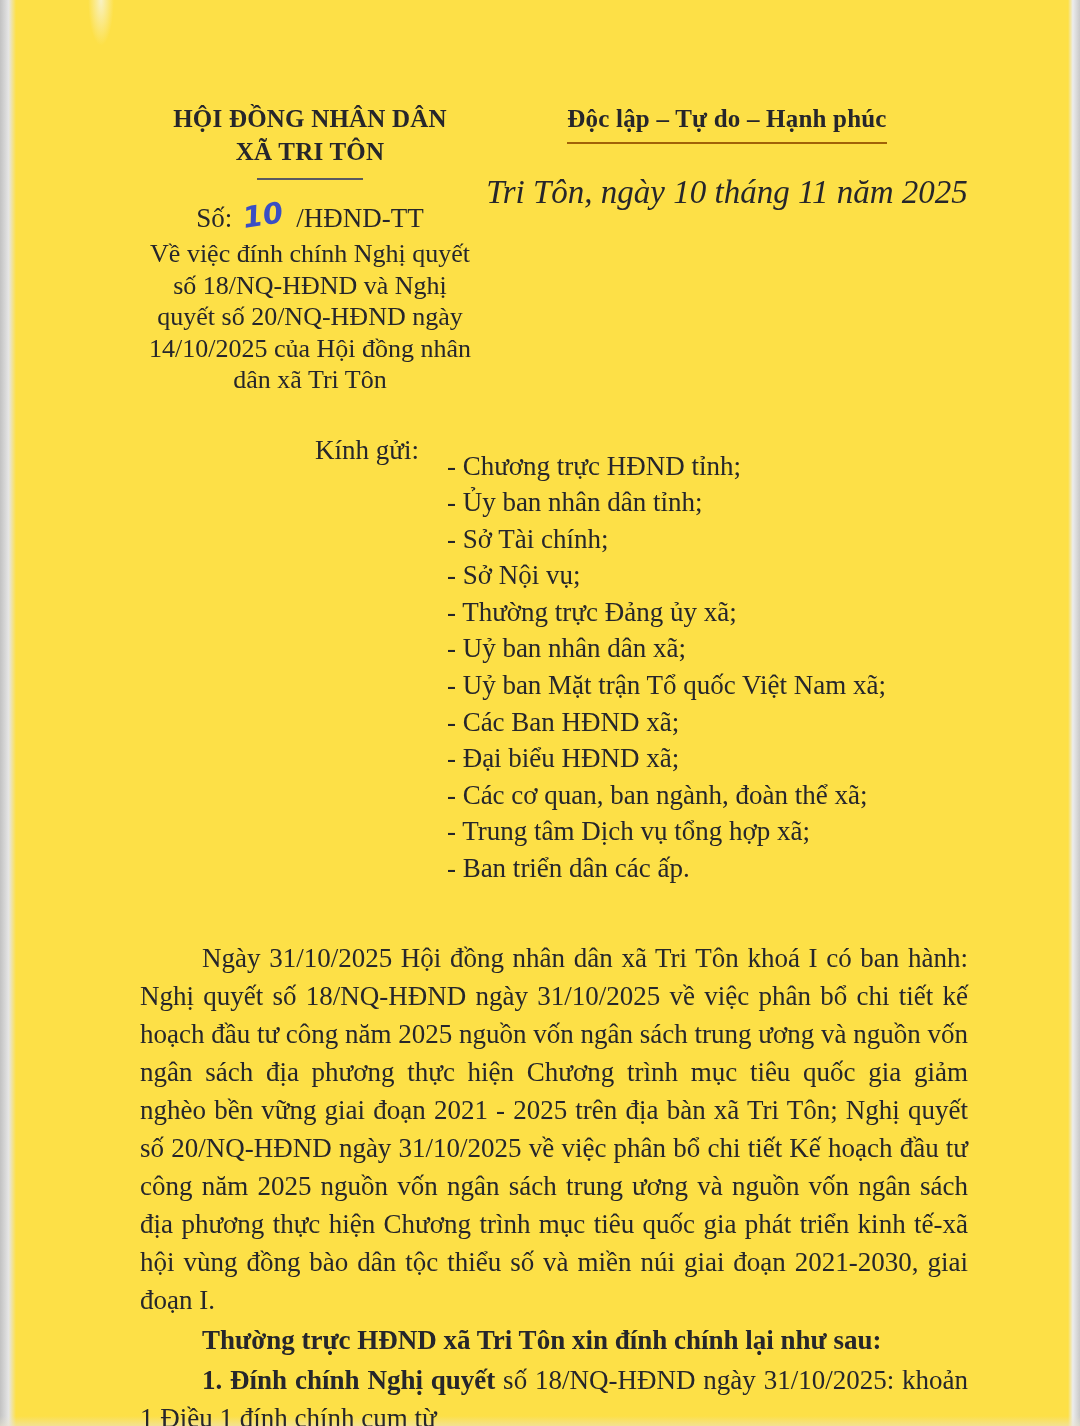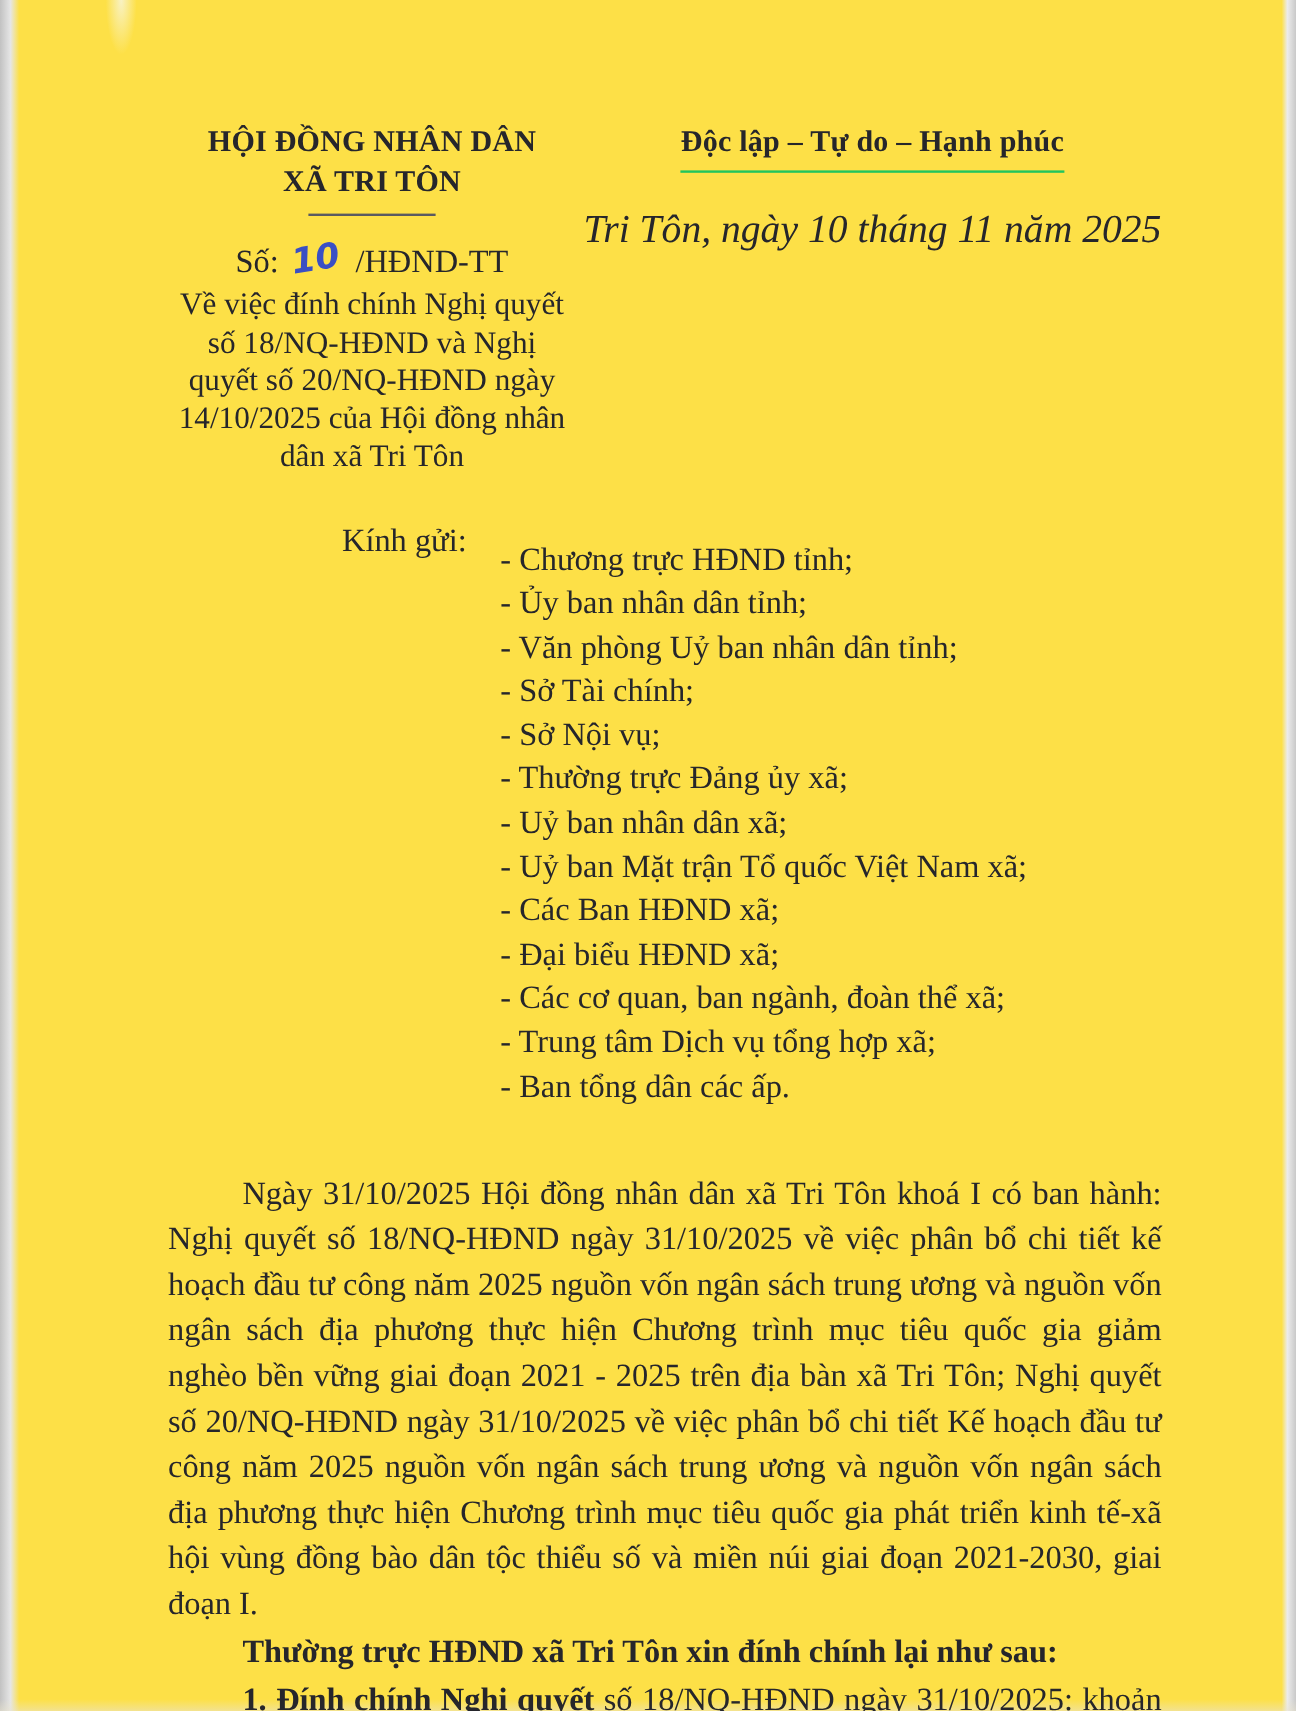--- a/index.html
+++ b/index.html
@@ -41,21 +41,21 @@
   .header-right {
     flex: 1 1 auto; text-align: center; padding-left: 6px;
   }
   .org-line, .country-line, .motto-line {
     font-weight: bold; font-size: 25px; line-height: 33px; letter-spacing: .2px;
   }
   .rule-left {
     width: 106px; height: 0; border-top: 2px solid #5a5a60;
     margin: 10px auto 0 auto;
   }
-  .motto-wrap { display: inline-block; border-bottom: 2px solid #22c55e; padding-bottom: 7px; font-family: Liberation Serif, serif; }
+  .motto-wrap { display: inline-block; border-bottom: 2px solid #a16207; padding-bottom: 7px; font-family: Liberation Serif, serif; }
   .doc-number {
     margin-top: 20px; font-size: 27px; line-height: 34px; white-space: nowrap;
   }
   .handwritten {
     display: inline-block;
     font-family: "DejaVu Sans", sans-serif;
     font-style: italic; font-weight: bold;
     color: #3a4fc4; font-size: 29px;
     transform: rotate(-9deg) translateY(-2px);
     margin: 0 6px 0 4px;
@@ -64,21 +64,21 @@
     margin: 3px auto 0 auto; width: 330px;
     font-size: 26px; line-height: 31.5px; text-align: center;
   }
   .date-line {
     margin-top: 30px; font-style: italic; font-size: 33px;
   }
   .recipients {
     margin-top: 36px; display: flex; align-items: flex-start;
     padding-left: 145px;
   }
-  .recipients-label { font-size: 27px; line-height: 36px; flex: 0 0 auto; }
+  .recipients-label { font-size: 27px; line-height: 36px; flex: 0 0 auto; margin-left: 30px; }
   .recipients-list { list-style: none; margin-left: 28px; margin-top: 16px; }
   .recipients-list li { font-size: 27px; line-height: 36.6px; white-space: nowrap; }
   .body-text { margin-top: 52px; }
   .body-text p {
     font-size: 27px; line-height: 38px; text-align: justify;
     text-indent: 62px;
   }
   .body-text p + p { margin-top: 2px; }
   .para-intro { margin-top: 2px; font-weight: bold; }
   .bold { font-weight: bold; }
@@ -113,31 +113,30 @@
         </div>
         <div class="date-line">Tri Tôn, ngày 10 tháng 11 năm 2025</div>
       </div>
     </div>
 
     <div class="recipients">
       <div class="recipients-label">Kính gửi:</div>
       <ul class="recipients-list">
         <li>- Chương trực HĐND tỉnh;</li>
         <li>- Ủy ban nhân dân tỉnh;</li>
-        <li>- Văn phòng Uỷ ban nhân dân tỉnh;</li>
         <li>- Sở Tài chính;</li>
         <li>- Sở Nội vụ;</li>
         <li>- Thường trực Đảng ủy xã;</li>
         <li>- Uỷ ban nhân dân xã;</li>
         <li>- Uỷ ban Mặt trận Tổ quốc Việt Nam xã;</li>
         <li>- Các Ban HĐND xã;</li>
         <li>- Đại biểu HĐND xã;</li>
         <li>- Các cơ quan, ban ngành, đoàn thể xã;</li>
         <li>- Trung tâm Dịch vụ tổng hợp xã;</li>
-        <li>- Ban tổng dân các ấp.</li>
+        <li>- Ban triển dân các ấp.</li>
       </ul>
     </div>
 
     <div class="body-text">
       <p>Ngày 31/10/2025 Hội đồng nhân dân xã Tri Tôn khoá I có ban hành: Nghị quyết số 18/NQ-HĐND ngày 31/10/2025 về việc phân bổ chi tiết kế hoạch đầu tư công năm 2025 nguồn vốn ngân sách trung ương và nguồn vốn ngân sách địa phương thực hiện Chương trình mục tiêu quốc gia giảm nghèo bền vững giai đoạn 2021 - 2025 trên địa bàn xã Tri Tôn;  Nghị quyết số 20/NQ-HĐND ngày 31/10/2025 về việc phân bổ chi tiết Kế hoạch đầu tư công năm 2025 nguồn vốn ngân sách trung ương và nguồn vốn ngân sách địa phương thực hiện Chương trình mục tiêu quốc gia phát triển kinh tế-xã hội vùng đồng bào dân tộc thiểu số và miền núi giai đoạn 2021-2030, giai đoạn I.</p>
       <p class="para-intro">Thường trực HĐND xã Tri Tôn xin đính chính lại như sau:</p>
       <p><span class="bold">1. Đính chính Nghị quyết</span><span> số 18/NQ-HĐND ngày 31/10/2025: khoản 1 Điều 1 đính chính cụm từ </span></p>
     </div>
 
   </div>

